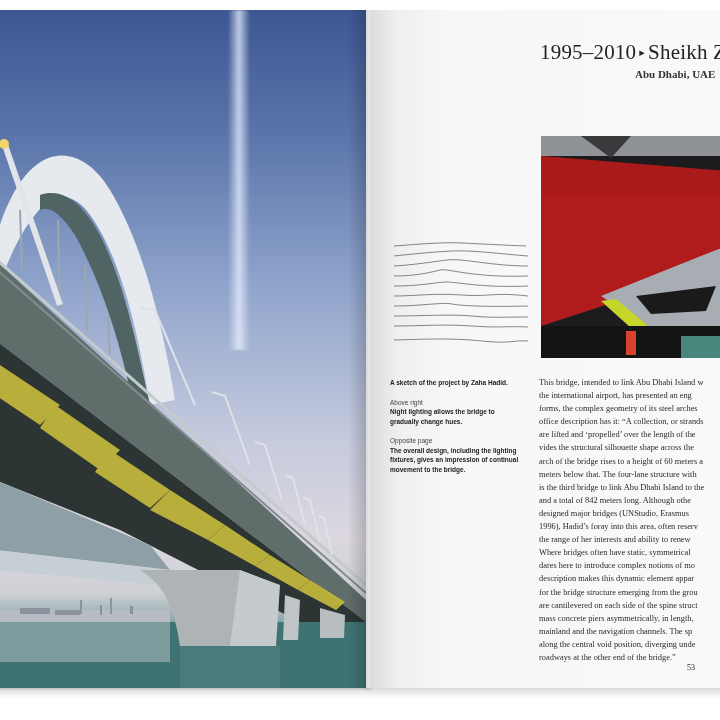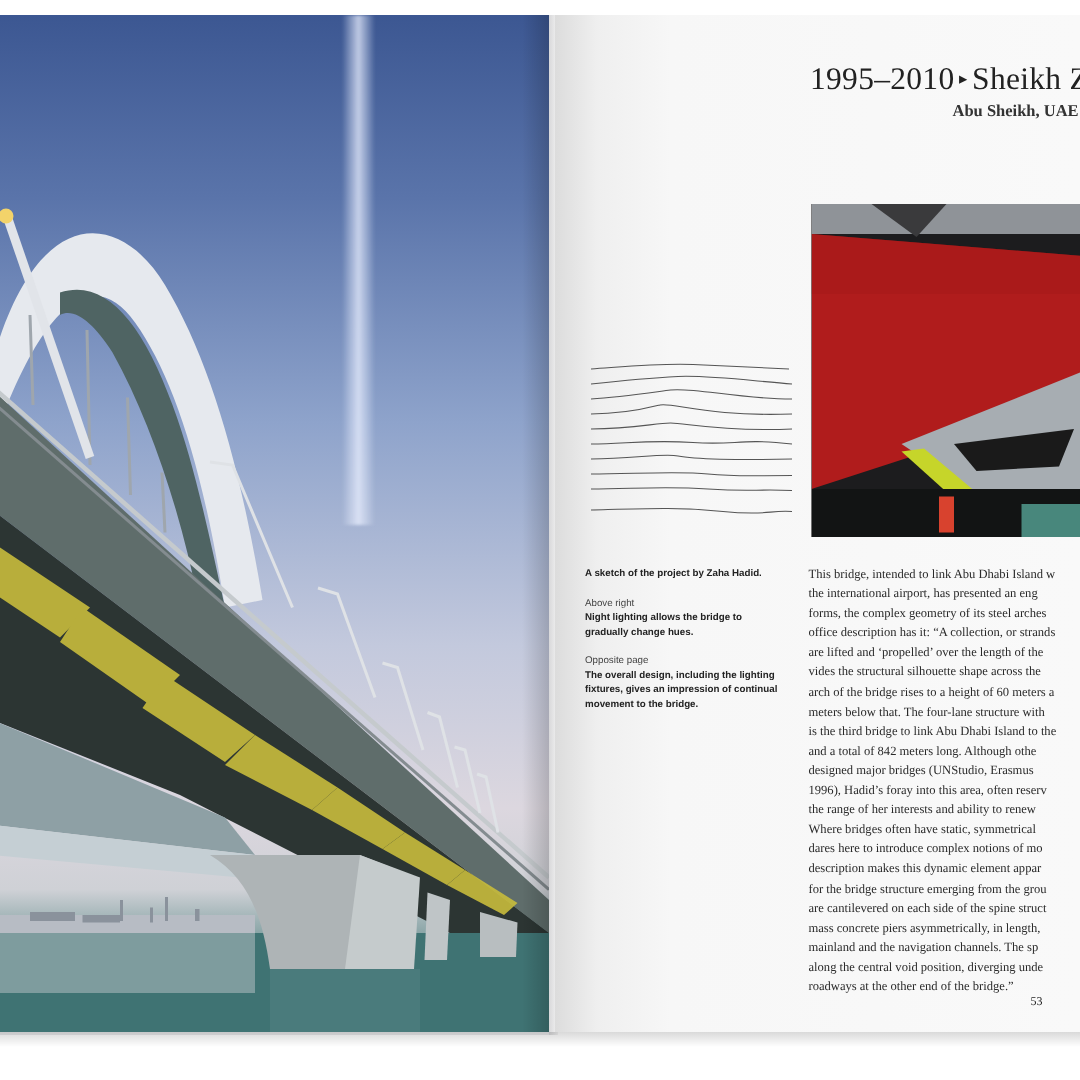--- a/index.html
+++ b/index.html
@@ -152,21 +152,21 @@
       <div class="spine-shadow-left"></div>
     </div>
   </div>
 
   <div class="page-gutter"></div>
 
   <div class="right-page">
     <div class="title-line">
       <span>1995–2010</span><span class="sep">▸</span><span>Sheikh Zaye</span>
     </div>
-    <div class="subtitle">Abu Sheikh, UAE</div>
+    <div class="subtitle">Abu Dhabi, UAE</div>
 
     <svg class="sketch" viewBox="0 0 140 110">
       <g stroke="#555" stroke-width=".7" fill="none">
         <path d="M2 6 C 30 4, 50 2, 70 3 S 110 5, 134 6"></path>
         <path d="M2 16 C 20 14, 40 12, 60 11 S 110 14, 136 16"></path>
         <path d="M2 26 C 20 25, 40 22, 55 20 S 100 26, 136 26"></path>
         <path d="M2 36 C 25 36, 40 32, 48 30 S 80 38, 136 36"></path>
         <path d="M2 46 C 30 46, 45 42, 55 42 S 90 48, 136 46"></path>
         <path d="M2 56 C 25 56, 40 53, 70 55 S 100 52, 136 56"></path>
         <path d="M2 66 C 30 66, 50 62, 60 64 S 100 67, 136 66"></path>

